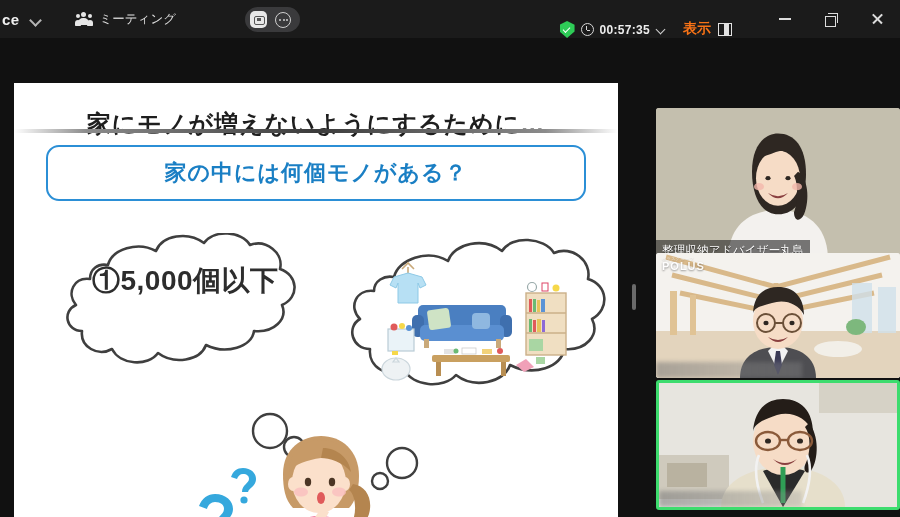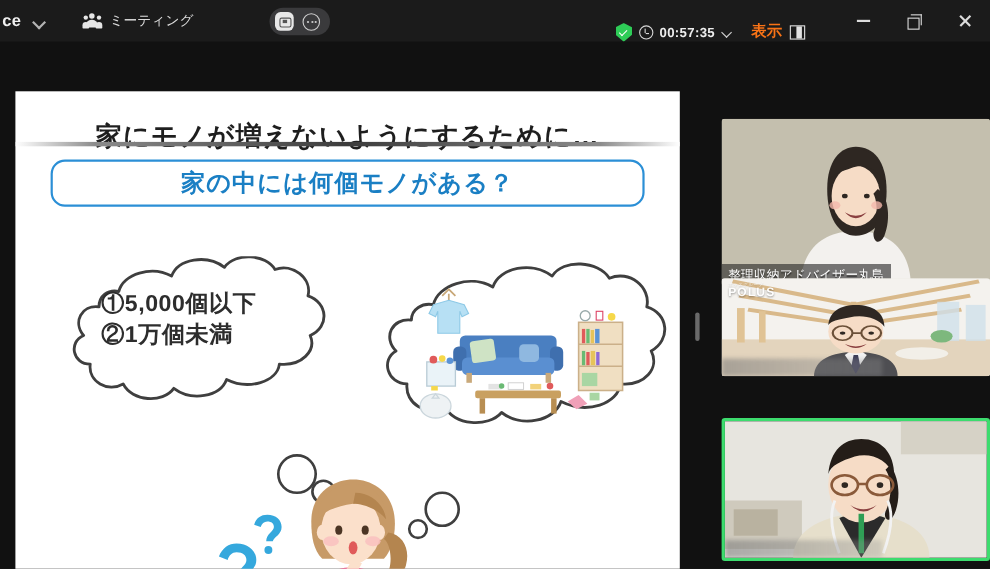--- a/index.html
+++ b/index.html
@@ -107,52 +107,52 @@
   }
   .slide-title{
     position:absolute; left:0; top:5px; width:604px; text-align:center;
     font-size:24px; font-weight:bold; color:#1e1e1e; letter-spacing:1px;margin-top:20px;
   }
   .title-rule{
     position:absolute; left:0; top:46px; width:604px; height:4px;
     background:linear-gradient(to right,#fff 0%, #8b8b8b 12%, #3b3b3b 50%, #8b8b8b 88%, #fff 100%);
   }
   .qbox{
-    position:absolute; left:32px; top:62px; width:540px; height:43px;
+    position:absolute; left:32px; top:62px; width:540px; height:56px;
     border:2.5px solid #2b8fd6; border-radius:13px;
     display:flex; align-items:center; justify-content:center;
   }
   .qbox-txt{ font-size:22px; font-weight:bold; color:#1a7fc4; letter-spacing:1px; }
 
   
   .bubbleL{ position:absolute; left:40px; top:150px; width:300px; height:140px; }
   .bubbleL svg{ width:100%; height:100%; display:block; }
   .options{
-    position:absolute; left:38px; top:30px; font-size:21px; font-weight:bold;
+    position:absolute; left:38px; top:30px; font-size:28px; font-weight:bold;
     color:#2d2d2d; line-height:1.32; letter-spacing:.5px;
   }
 
   
   .bubbleR{ position:absolute; left:330px; top:150px; width:270px; height:170px; }
   .bubbleR svg{ width:100%; height:100%; display:block; }
 
   .connectors{ position:absolute; left:230px; top:320px; width:200px; height:110px; }
   .connectors svg{ width:100%;height:100%;display:block; }
 
   .person{ position:absolute; left:235px; top:345px; width:140px; height:130px; }
   .person svg{ width:100%;height:100%;display:block; }
 
   .qmarks{ position:absolute; left:185px; top:375px; width:80px; height:90px; }
   .qmarks svg{ width:100%;height:100%;display:block; }
 
   
   .vidcol{ position:absolute; left:656px; top:70px; width:244px; height:400px; }
   .tile{ position:absolute; left:0; width:244px; overflow:hidden; border-radius:3px; }
   .tile-1{ top:0;   height:152px; }
-  .tile-2{ top:145px; height:89px; }
+  .tile-2{ top:145px; height:125px; }
   .tile-3{ top:272px; height:130px; border:3px solid #3ddc6e; }
 
   .tilebg{ position:absolute; inset:0; }
   .bg1{ background:linear-gradient(165deg,#c9c5b6 0%, #bdb8a7 55%, #b3ae9d 100%); }
   .bg2{ background:linear-gradient(170deg,#f2f2ee 0%, #e6e3da 40%, #d8d3c4 100%); }
   .bg3{ background:linear-gradient(170deg,#e6e6e2 0%, #dcdad2 55%, #c8c6bd 100%); }
 
   .namelabel{
     position:absolute; left:0; bottom:0; height:20px; padding:0 6px;
     background:rgba(38,38,38,.62); color:#fff; font-size:11.5px;
@@ -243,21 +243,20 @@
         <svg viewBox="0 0 300 140" xmlns="http://www.w3.org/2000/svg">
           <path d="M36,46 C20,44 12,60 22,72 C8,78 12,98 28,98 C26,114 44,124 58,116
                    C66,132 94,134 104,120 C120,132 146,128 152,112
                    C172,122 198,114 200,98 C220,100 234,86 228,72
                    C246,64 244,42 226,36 C230,20 212,6 196,12
                    C188,-2 160,-4 150,10 C134,-2 108,2 102,18
                    C84,8 58,16 54,32 C44,30 36,36 36,46 Z" fill="#ffffff" stroke="#3f3f3f" stroke-width="2.6" stroke-linejoin="round"></path>
         </svg>
         <div class="options">
           <div>①5,000個以下</div>
-          <div>②1万個未満</div>
         </div>
       </div>
 
       <div class="bubbleR">
         <svg viewBox="0 0 270 170" xmlns="http://www.w3.org/2000/svg">
           <path d="M30,58 C12,56 4,74 16,86 C2,94 8,116 26,116 C24,134 44,146 60,136
                    C68,154 100,156 112,142 C130,156 160,150 166,132
                    C190,144 218,134 220,116 C242,118 256,102 248,86
                    C266,76 264,52 244,46 C248,28 228,12 210,20
                    C200,4 168,2 158,18 C140,4 110,10 104,28

